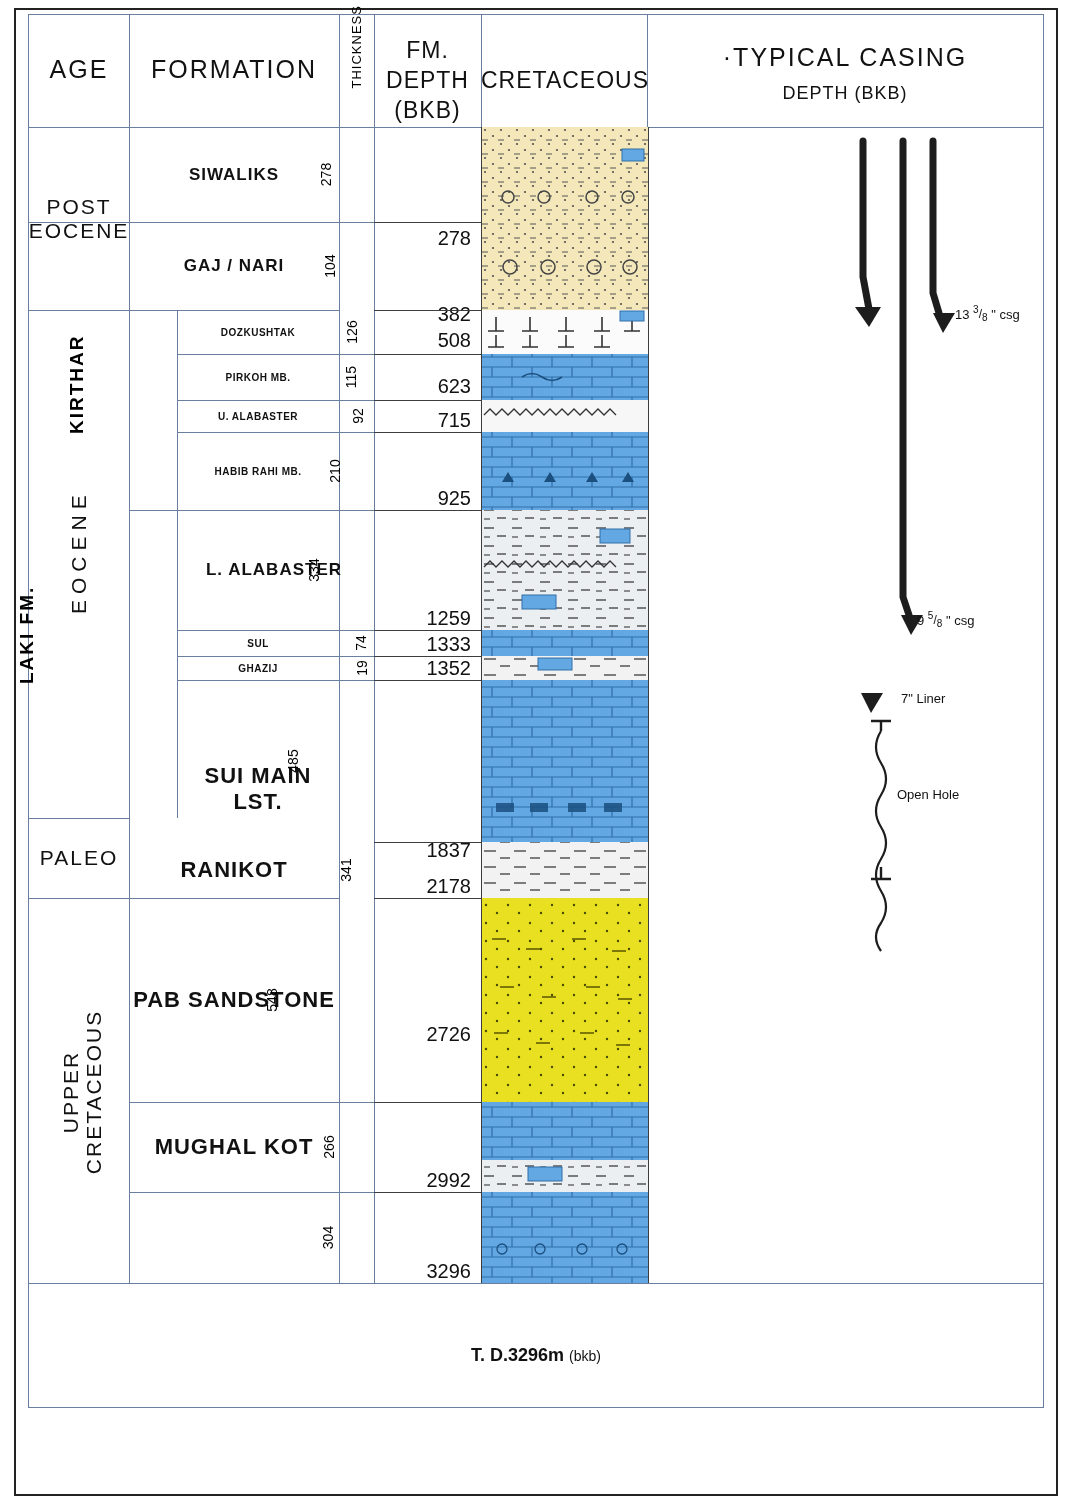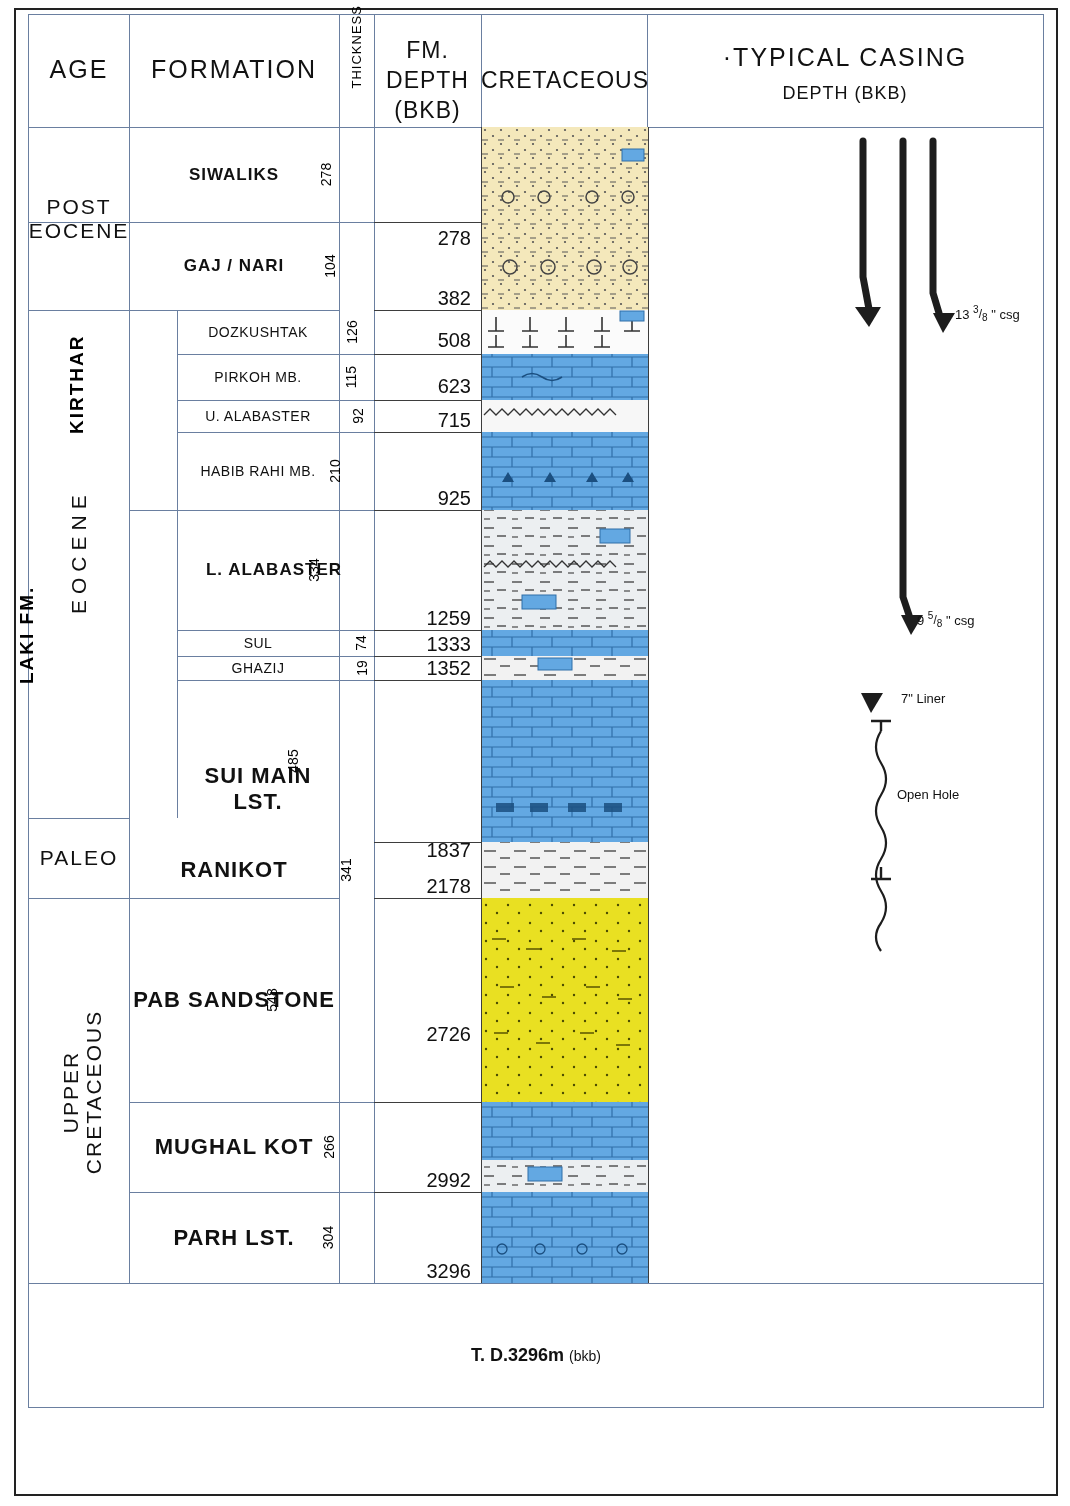--- a/index.html
+++ b/index.html
@@ -14,21 +14,21 @@
 
   .hdr{position:absolute;text-align:center;color:#111;}
   .hdr-big{font-size:25px;letter-spacing:2px;}
   .hdr-mid{font-size:23px;letter-spacing:1px;}
   .hdr-small{font-size:18px;letter-spacing:1px;}
 
   .vtext{position:absolute;transform-origin:center center;white-space:nowrap;text-align:center;}
 
   .cell{position:absolute;display:flex;align-items:center;justify-content:center;text-align:center;color:#111;}
   .fm-label{font-size:17px;font-weight:bold;letter-spacing:1px;}
-  .fm-label-sm{font-size:14px;font-weight:normal;letter-spacing:0.5px;}
+  .fm-label-sm{font-size:10px;font-weight:bold;letter-spacing:0.5px;}
   .fm-label-lg{font-size:22px;font-weight:bold;letter-spacing:1px;}
   .age-label{font-size:21px;letter-spacing:2px;}
   .thk{font-size:14px;}
   .depth{position:absolute;font-size:20px;color:#111;text-align:right;}
   .tick{position:absolute;height:1px;background:#3d3d3d;}
 
   .casing-note{position:absolute;font-size:13px;color:#111;white-space:nowrap;}
   .td{position:absolute;text-align:center;width:100%;font-size:18px;font-weight:bold;color:#111;}
   .td small{font-size:14px;font-weight:normal;}
   svg{display:block;}
@@ -115,40 +115,39 @@
 
     <div class="cell fm-label-lg" style="left:100px;top:827px;width:210px;height:56px;">RANIKOT</div>
 
     <div class="cell" style="left:100px;top:883px;width:210px;height:204px;flex-direction:row;">
       <span class="fm-label-lg">PAB SAND</span>
       <span class="fm-label-lg">STONE</span>
     </div>
     <div class="hline" style="top:1087px;left:100px;width:245px;"></div>
     <div class="cell fm-label-lg" style="left:100px;top:1087px;width:210px;height:90px;text-align:right;">MUGHAL KOT</div>
     <div class="hline" style="top:1177px;left:100px;width:245px;"></div>
-    <div class="cell fm-label-lg" style="left:100px;top:1177px;width:210px;height:91px;">PARH LST.</div>
 
     <div class="vtext thk" style="left:310px;top:112px;width:35px;height:95px;line-height:35px;transform:rotate(-90deg);transform-origin:center;">278</div>
     <div class="vtext thk" style="left:310px;top:207px;width:35px;height:88px;line-height:35px;transform:rotate(-90deg);transform-origin:center;">104</div>
     <div class="vtext thk" style="left:310px;top:295px;width:35px;height:44px;line-height:35px;transform:rotate(-90deg);transform-origin:center;">126</div>
     <div class="vtext thk" style="left:310px;top:339px;width:35px;height:46px;line-height:35px;transform:rotate(-90deg);transform-origin:center;">115</div>
     <div class="vtext thk" style="left:310px;top:385px;width:35px;height:32px;line-height:35px;transform:rotate(-90deg);transform-origin:center;">92</div>
     <div class="vtext thk" style="left:310px;top:417px;width:35px;height:78px;line-height:35px;transform:rotate(-90deg);transform-origin:center;">210</div>
     <div class="vtext thk" style="left:310px;top:495px;width:35px;height:120px;line-height:35px;transform:rotate(-90deg);transform-origin:center;">334</div>
     <div class="vtext thk" style="left:310px;top:615px;width:35px;height:26px;line-height:35px;transform:rotate(-90deg);transform-origin:center;">74</div>
     <div class="vtext thk" style="left:310px;top:641px;width:35px;height:24px;line-height:35px;transform:rotate(-90deg);transform-origin:center;">19</div>
     <div class="vtext thk" style="left:310px;top:665px;width:35px;height:162px;line-height:35px;transform:rotate(-90deg);transform-origin:center;">485</div>
     <div class="vtext thk" style="left:310px;top:827px;width:35px;height:56px;line-height:35px;transform:rotate(-90deg);transform-origin:center;">341</div>
     <div class="vtext thk" style="left:310px;top:883px;width:35px;height:204px;line-height:35px;transform:rotate(-90deg);transform-origin:center;">548</div>
     <div class="vtext thk" style="left:310px;top:1087px;width:35px;height:90px;line-height:35px;transform:rotate(-90deg);transform-origin:center;">266</div>
     <div class="vtext thk" style="left:310px;top:1177px;width:35px;height:91px;line-height:35px;transform:rotate(-90deg);transform-origin:center;">304</div>
 
     <div class="depth" style="left:350px;top:212px;width:92px;">278</div>
     <div class="tick" style="left:345px;top:207px;width:107px;"></div>
-    <div class="depth" style="left:350px;top:272px;width:92px;">382</div>
+    <div class="depth" style="left:350px;top:288px;width:92px;">382</div>
     <div class="tick" style="left:345px;top:295px;width:107px;"></div>
     <div class="depth" style="left:350px;top:314px;width:92px;">508</div>
     <div class="tick" style="left:345px;top:339px;width:107px;"></div>
     <div class="depth" style="left:350px;top:360px;width:92px;">623</div>
     <div class="tick" style="left:345px;top:385px;width:107px;"></div>
     <div class="depth" style="left:350px;top:394px;width:92px;">715</div>
     <div class="tick" style="left:345px;top:417px;width:107px;"></div>
     <div class="depth" style="left:350px;top:472px;width:92px;">925</div>
     <div class="tick" style="left:345px;top:495px;width:107px;"></div>
     <div class="depth" style="left:350px;top:592px;width:92px;">1259</div>

